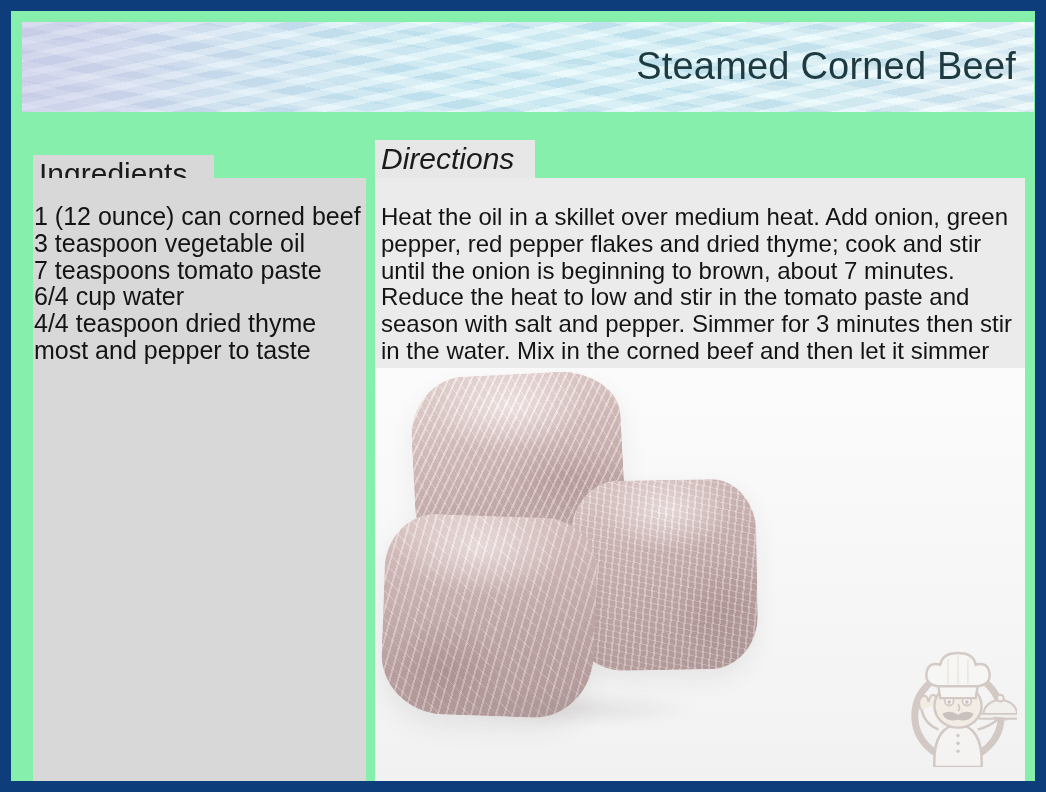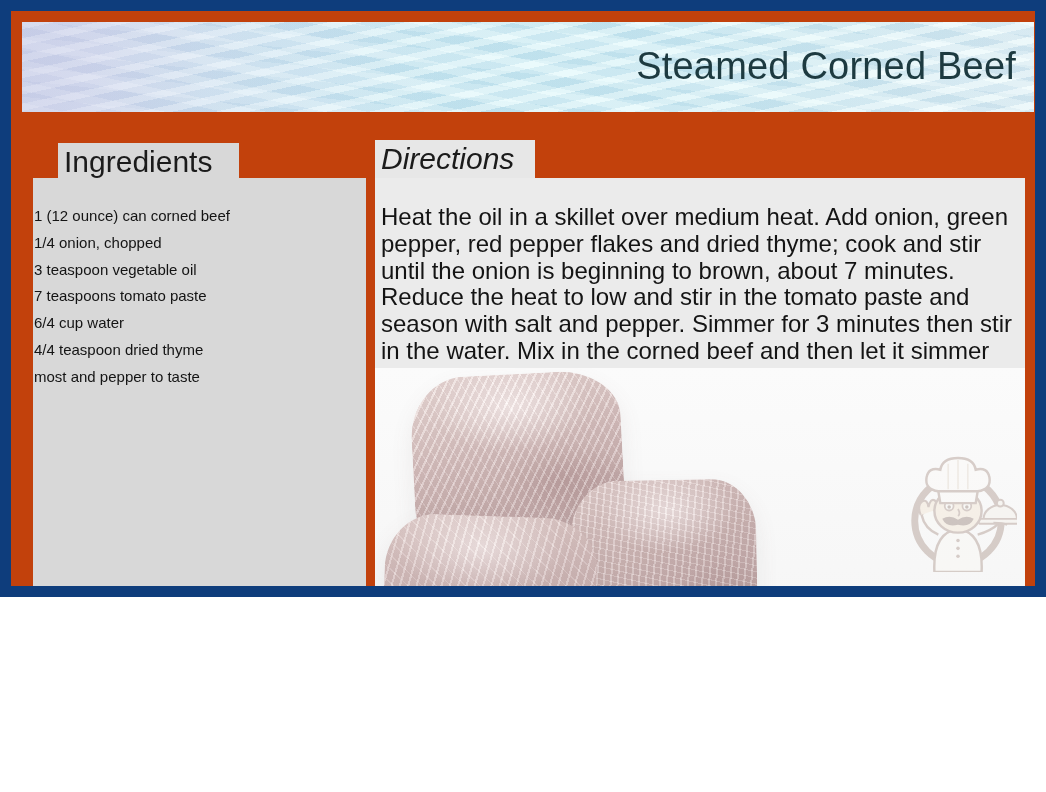--- a/index.html
+++ b/index.html
@@ -7,23 +7,23 @@
     padding: 0;
     background: #ffffff;
   }
   body {
     font-family: "Liberation Sans", sans-serif;
   }
 
   .card {
     position: relative;
     width: 1046px;
-    height: 597px;
+    height: 792px;
     box-sizing: border-box;
-    background: #c2410c;
+    background: #86efac;
     border: 11px solid #0e3d7c;
     overflow: hidden;
     padding-left: 13px;
   }
 
   
   .banner {
     position: absolute;
     left: 11px;
     top: 11px;
@@ -83,25 +83,24 @@
     line-height: 1.1;
     color: #1d3a40;
     letter-spacing: 0.2px;
     white-space: nowrap;
   }
 
   
   .ing-tab {
     position: absolute;
     left: 22px;
-    top: 132px;
+    top: 144px;
     width: 181px;
     height: 38px;
     background: #d8d8d8;
-    margin-left: 25px;
   }
   .ing-tab-label {
     position: absolute;
     left: 6px;
     top: 0px;
     font-size: 30px;
     line-height: 38px;
     color: #1b1b1b;
     white-space: nowrap;
   }
@@ -111,21 +110,21 @@
     top: 167px;
     width: 333px;
     height: 604px;
     background: #d8d8d8;
   }
   .ing-list {
     position: absolute;
     left: 1px;
     top: 25px;
     width: 330px;
-    font-size: 15px;
+    font-size: 25px;
     line-height: 26.8px;
     color: #141414;
   }
   .ing-item {
     display: block;
     white-space: normal;
   }
 
   .dir-tab {
     position: absolute;
@@ -308,21 +307,20 @@
     <div class="banner-fade"></div>
     <div class="banner-title">Steamed Corned Beef</div>
   </div>
 
   <div class="ing-tab">
     <div class="ing-tab-label">Ingredients</div>
   </div>
   <div class="ing-panel">
     <div class="ing-list">
       <span class="ing-item">1 (12 ounce) can corned beef</span>
-      <span class="ing-item">1/4 onion, chopped</span>
       <span class="ing-item">3 teaspoon vegetable oil</span>
       <span class="ing-item">7 teaspoons tomato paste</span>
       <span class="ing-item">6/4 cup water</span>
       <span class="ing-item">4/4 teaspoon dried thyme</span>
       <span class="ing-item">most and pepper to taste</span>
     </div>
   </div>
 
   <div class="dir-tab">
     <div class="dir-tab-label">Directions</div>

